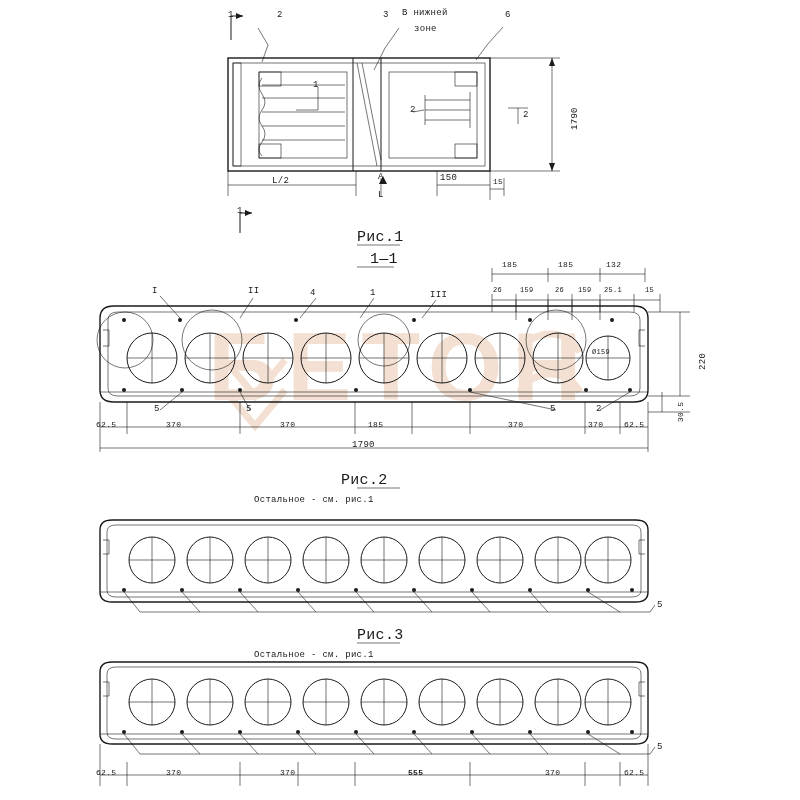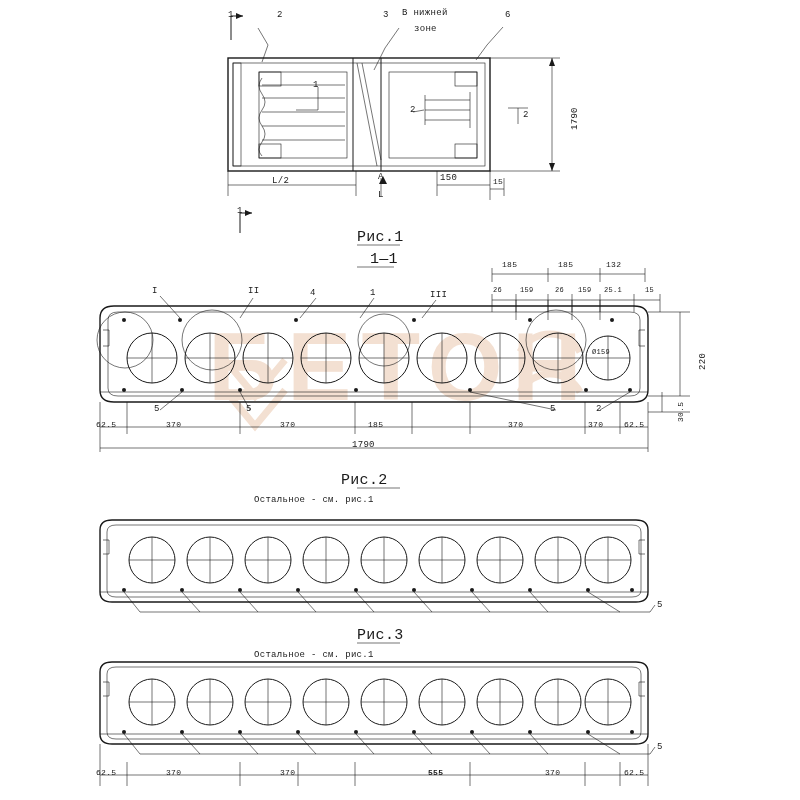--- a/index.html
+++ b/index.html
@@ -451,17 +451,17 @@
   <div class="lbl" style="left:254px; top:495px;">Остальное - см. рис.1</div>
 
   <div class="lbl" style="left:657px; top:600px;">5</div>
   <div class="lbl big" style="left:357px; top:627px;">Рис.3</div>
   <div class="lbl" style="left:254px; top:650px;">Остальное - см. рис.1</div>
 
   <div class="lbl" style="left:657px; top:742px;">5</div>
   <div class="lbl sm" style="left:96px; top:768px;">62.5</div>
   <div class="lbl sm" style="left:166px; top:768px;">370</div>
   <div class="lbl sm" style="left:280px; top:768px;">370</div>
-  <div class="lbl sm" style="left:408px; top:768px; font-weight:bold;margin-left:20px;">555</div>
+  <div class="lbl sm" style="left:408px; top:768px; font-weight:bold;">555</div>
   <div class="lbl sm" style="left:545px; top:768px;">370</div>
   <div class="lbl sm" style="left:624px; top:768px;">62.5</div>
 
 </div>
 
 </body></html>

